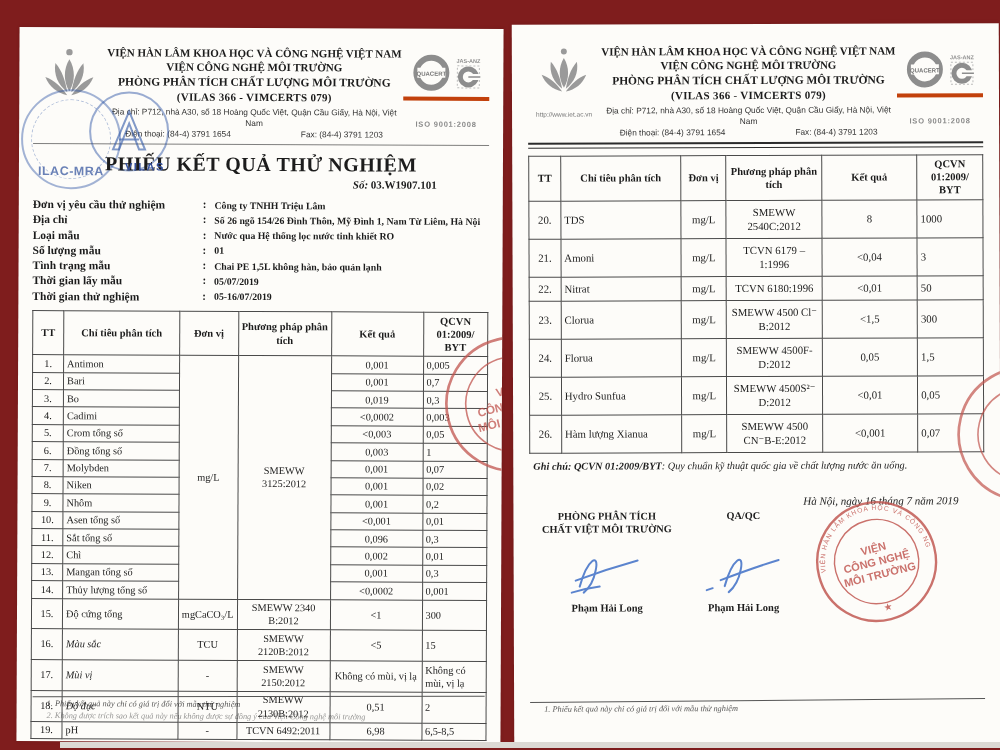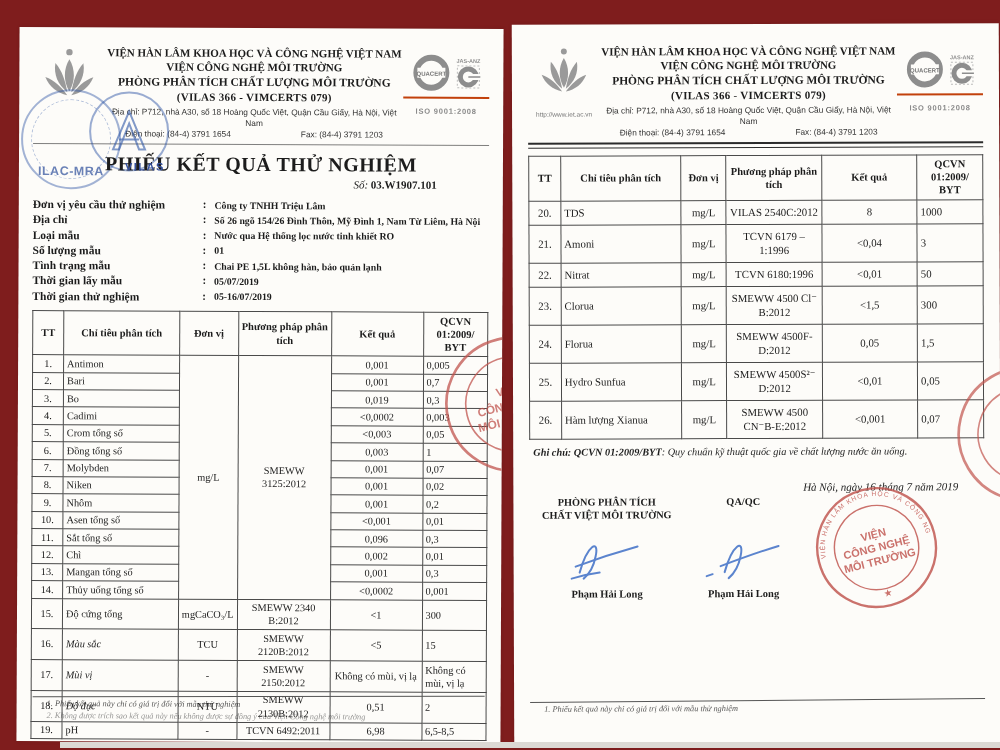--- a/index.html
+++ b/index.html
@@ -15,30 +15,30 @@
   .logo-wrap{width:72px;flex:0 0 72px;text-align:center;padding-top:2px;}
   .logo-url{font-family:"Liberation Sans","DejaVu Sans",sans-serif;font-size:6.5px;color:#777;margin-top:2px;}
   .hdr-text{flex:1;text-align:center;line-height:1.3;}
   .h1{font-weight:bold;font-size:11px;}
   .h2{font-weight:bold;font-size:11.5px;}
   .h3{font-weight:bold;font-size:11px;letter-spacing:.3px;}
   .addr{font-family:"Liberation Sans","DejaVu Sans",sans-serif;font-size:8.3px;color:#333;margin-top:3px;}
   .phone-row{font-family:"Liberation Sans","DejaVu Sans",sans-serif;font-size:8.3px;color:#333;display:flex;justify-content:center;gap:70px;margin-top:1px;}
   .cert{width:86px;flex:0 0 86px;text-align:center;padding-top:6px;}
   .cert-logos{display:flex;align-items:center;justify-content:center;gap:3px;}
-  .iso{font-family:"Liberation Sans","DejaVu Sans",sans-serif;font-size:7.5px;font-weight:bold;color:#8a8a8a;letter-spacing:.8px;margin-top:4px;border-top:2px solid #c2410c;padding-top:8px;}
+  .iso{font-family:"Liberation Sans","DejaVu Sans",sans-serif;font-size:7.5px;font-weight:bold;color:#8a8a8a;letter-spacing:.8px;margin-top:4px;border-top:4px solid #c2410c;padding-top:19px;}
   .rule-thin{border-top:1px solid rgba(60,60,60,.65);margin-top:4px;}
   .dbl-rule{margin-top:4px;height:3px;border-top:2px solid #2b2b2b;border-bottom:1px solid #2b2b2b;}
 
   
   .title-row{position:relative;text-align:center;margin-top:8px;}
   .vilas{position:absolute;left:92px;top:8px;font-family:"Liberation Sans","DejaVu Sans",sans-serif;font-size:11px;font-weight:bold;color:#35509c;letter-spacing:1.5px;}
   .title{font-size:20px;font-weight:bold;letter-spacing:.5px;}
   .so-row{text-align:right;padding-right:52px;font-size:11px;margin-top:2px;}
-  .so-label{font-style:italic;}
+  .so-label{font-style:italic;font-weight:bold;}
   .so-num{font-weight:bold;}
   .info{margin-top:8px;}
   .info-row{display:flex;line-height:1.24;margin-bottom:1px;}
   .il{font-weight:bold;font-size:11.5px;width:170px;flex:0 0 170px;}
   .ic{font-weight:bold;font-size:11px;}
   .iv{font-weight:bold;font-size:9.8px;margin-left:8px;padding-top:1.5px;}
 
   
   table.rtable{border-collapse:collapse;width:100%;margin-top:7px;}
   .rtable th,.rtable td{border:1px solid #4a4a4a;vertical-align:middle;}
@@ -275,21 +275,21 @@
             <td class="clim">0,01</td>
           </tr>
           <tr>
             <td class="ctt">13.</td>
             <td class="cnm">Mangan tổng số</td>
             <td class="cres">0,001</td>
             <td class="clim">0,3</td>
           </tr>
           <tr>
             <td class="ctt">14.</td>
-            <td class="cnm">Thủy uống tổng số</td>
+            <td class="cnm">Thủy lượng tổng số</td>
             <td class="cres">&lt;0,0002</td>
             <td class="clim">0,001</td>
           </tr>
           <tr>
             <td class="ctt">15.</td>
             <td class="cnm">Độ cứng tổng</td>
             <td class="cmid">mgCaCO₃/L</td>
             <td class="cmid">SMEWW 2340 B:2012</td>
             <td class="cres">&lt;1</td>
             <td class="clim">300</td>
@@ -406,21 +406,21 @@
           <th class="wme">Phương pháp phân tích</th>
           <th class="wre">Kết quả</th>
           <th class="wli">QCVN 01:2009/ BYT</th>
         </tr>
       </thead>
       <tbody>
           <tr>
             <td class="ctt">20.</td>
             <td class="cnm">TDS</td>
             <td class="cmid">mg/L</td>
-            <td class="cmid">VILAS 2540C:2012</td>
+            <td class="cmid">SMEWW 2540C:2012</td>
             <td class="cres">8</td>
             <td class="clim">1000</td>
           </tr>
           <tr>
             <td class="ctt">21.</td>
             <td class="cnm">Amoni</td>
             <td class="cmid">mg/L</td>
             <td class="cmid">TCVN 6179 – 1:1996</td>
             <td class="cres">&lt;0,04</td>
             <td class="clim">3</td>

